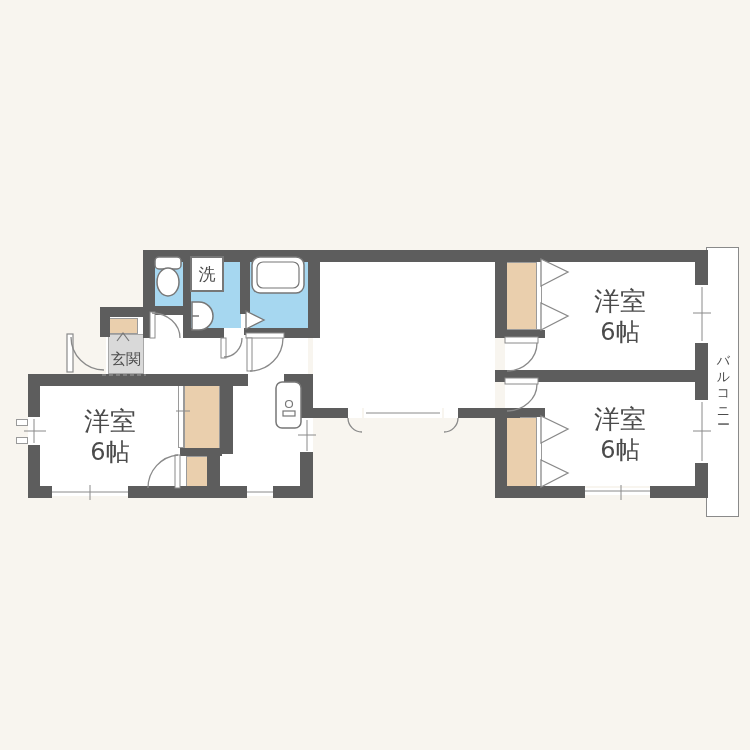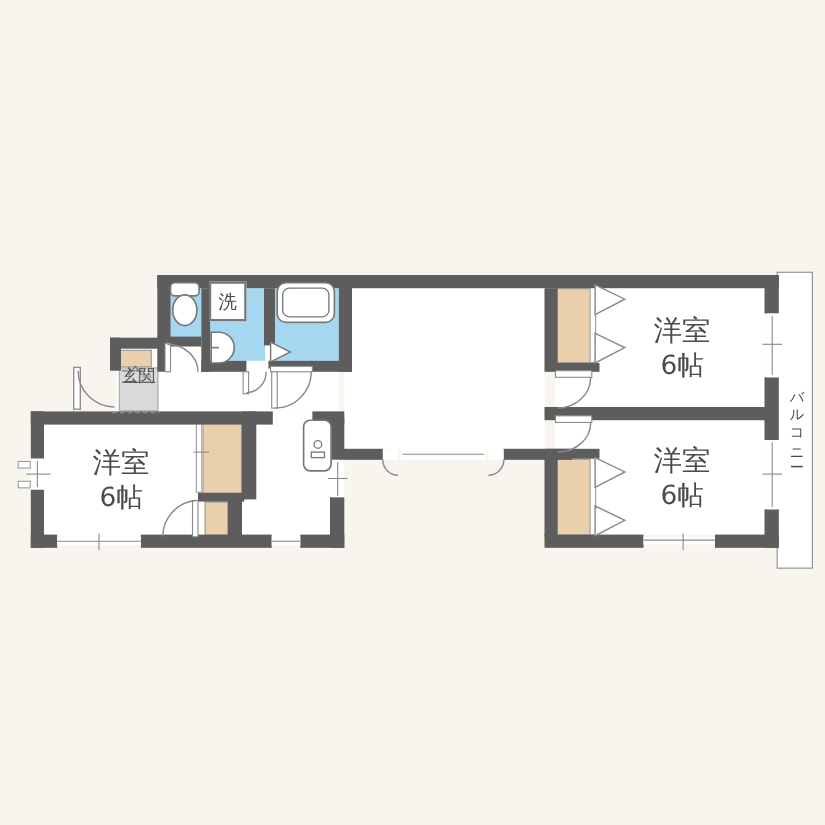--- a/index.html
+++ b/index.html
@@ -177,20 +177,20 @@
     <div class="room-size">6帖</div>
   </div>
   <div class="abs lbl center-col" style="left:545px;top:382px;width:150px;height:104px;">
     <div class="room-name">洋室</div>
     <div class="room-size">6帖</div>
   </div>
   <div class="abs lbl center-col" style="left:40px;top:386px;width:140px;height:100px;">
     <div class="room-name">洋室</div>
     <div class="room-size">6帖</div>
   </div>
-  <div class="abs lbl small-lbl" style="left:106px;top:332px;width:40px;text-decoration:underline;">
+  <div class="abs lbl small-lbl" style="left:106px;top:350px;width:40px;">
     <span>玄関</span>
   </div>
   <div class="abs vtext" style="left:708px;top:318px;width:30px;height:130px;">
     <span>バルコニー</span>
   </div>
 
 </div>
 
 </body></html>

